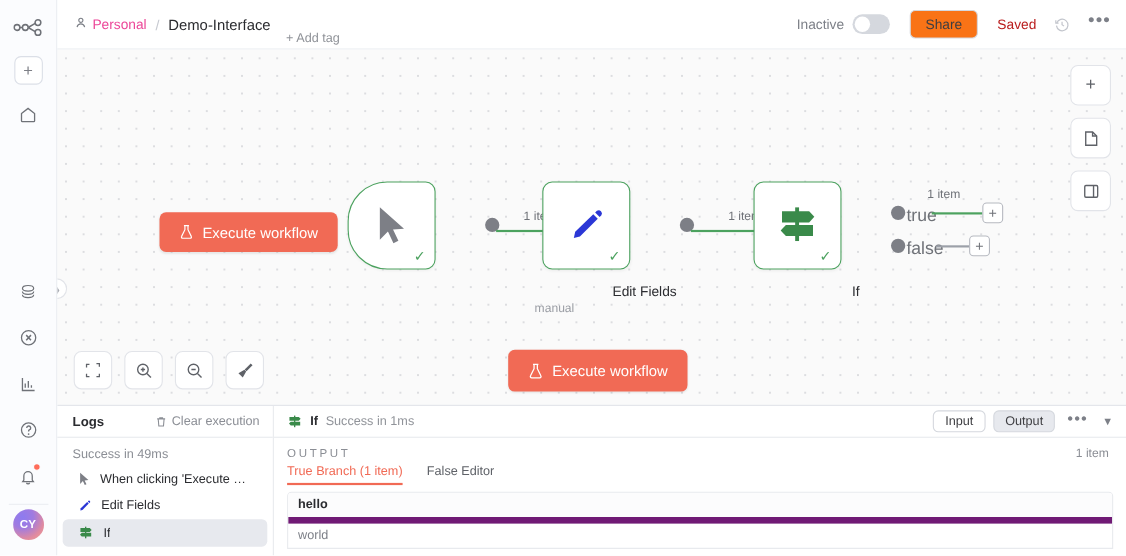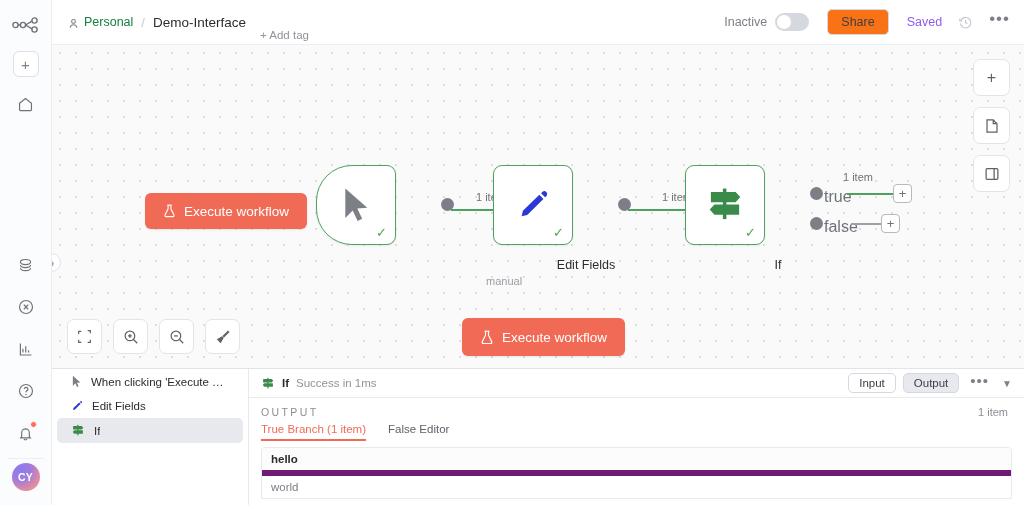--- a/index.html
+++ b/index.html
@@ -49,40 +49,40 @@
     margin-bottom: 14px; letter-spacing: .3px;
   }
 
   
   #topbar {
     position: absolute; left: 52px; top: 0; right: 0; height: 45px;
     background: #fff; border-bottom: 1px solid #ebeef2;
     display: flex; align-items: center; padding: 0 14px 0 16px;
     z-index: 15;
   }
-  .crumb-person { display: flex; align-items: flex-end; gap: 5px; color: #15803d; font-size: 12.5px; }
+  .crumb-person { display: flex; align-items: flex-start; gap: 5px; color: #ec4899; font-size: 12.5px; }
   .crumb-sep { color: #c6c9d0; margin: 0 8px; font-size: 13px; }
   .crumb-name { color: #2b2c30; font-size: 13.5px; font-weight: 500; }
   .add-tag { color: #909399; font-size: 11.5px; margin-left: 14px; margin-top: 25px; }
   .tb-spacer { flex: 1 1 auto; }
   .inactive-label { color: #7d8088; font-size: 12.5px; margin-right: 8px; }
   .toggle {
     width: 34px; height: 18px; border-radius: 9px; background: #d5d8de;
     position: relative; margin-right: 18px;
   }
   .toggle::after {
     content: ""; position: absolute; left: 2px; top: 2px;
     width: 14px; height: 14px; border-radius: 50%; background: #fff;
   }
   .share-btn {
     border: 1px solid #d5d8de; border-radius: 5px; background: #f97316;
     padding: 5px 13px; font-size: 12.5px; color: #3e3e42; font-weight: 500;
     font-family: "Liberation Sans", sans-serif;
   }
-  .saved-label { color: #8b5cf6; font-size: 12.5px; margin-left: 18px; }
+  .saved-label { color: #b91c1c; font-size: 12.5px; margin-left: 18px; }
   .tb-ico { margin-left: 16px; color: #b4b7bf; display: flex; align-items: center; }
   .tb-dots { margin-left: 16px; color: #7d8088; font-size: 17px; letter-spacing: 1px; line-height: 0; padding-bottom: 6px; }
 
   
   #tabpill {
     position: absolute; left: 440px; top: 39px;
     background: #edeff3; border-radius: 7px; padding: 3px;
     display: flex; gap: 2px; z-index: 14;
   }
   .tabp {
@@ -456,21 +456,33 @@
           <rect x="2.4" y="3" width="13.2" height="12" rx="1.2"></rect>
           <path d="M11.4 3v12"></path>
         </svg>
       </div>
     </div>
   </div>
 
   <div id="bottom">
 
     <div id="logs">
-
+      <div class="logs-head">
+        <span class="logs-title">Logs</span>
+        <span class="clear-exec">
+          <span>
+            <svg width="11" height="11" viewBox="0 0 14 14" fill="none" stroke="#8b8e95" stroke-width="1.25">
+              <path d="M2.4 3.6h9.2M5.4 3.6V2.3h3.2v1.3M3.6 3.6l.7 8.2h5.4l.7-8.2"></path>
+            </svg>
+          </span>
+          <span>Clear execution</span>
+        </span>
+      </div>
+
+      <div class="logs-status">Success in 49ms</div>
 
       <div class="log-row">
         <span>
           <svg width="11" height="13" viewBox="0 0 26 32">
               <path d="M4 2 L4 27 L10.2 20.6 L14.4 29.5 L18.2 27.6 L14.1 19 L22.5 18.4 Z" fill="#7d7f86"></path>
             </svg>
         </span>
         <span class="lbl">When clicking 'Execute wo...</span>
       </div>
 

